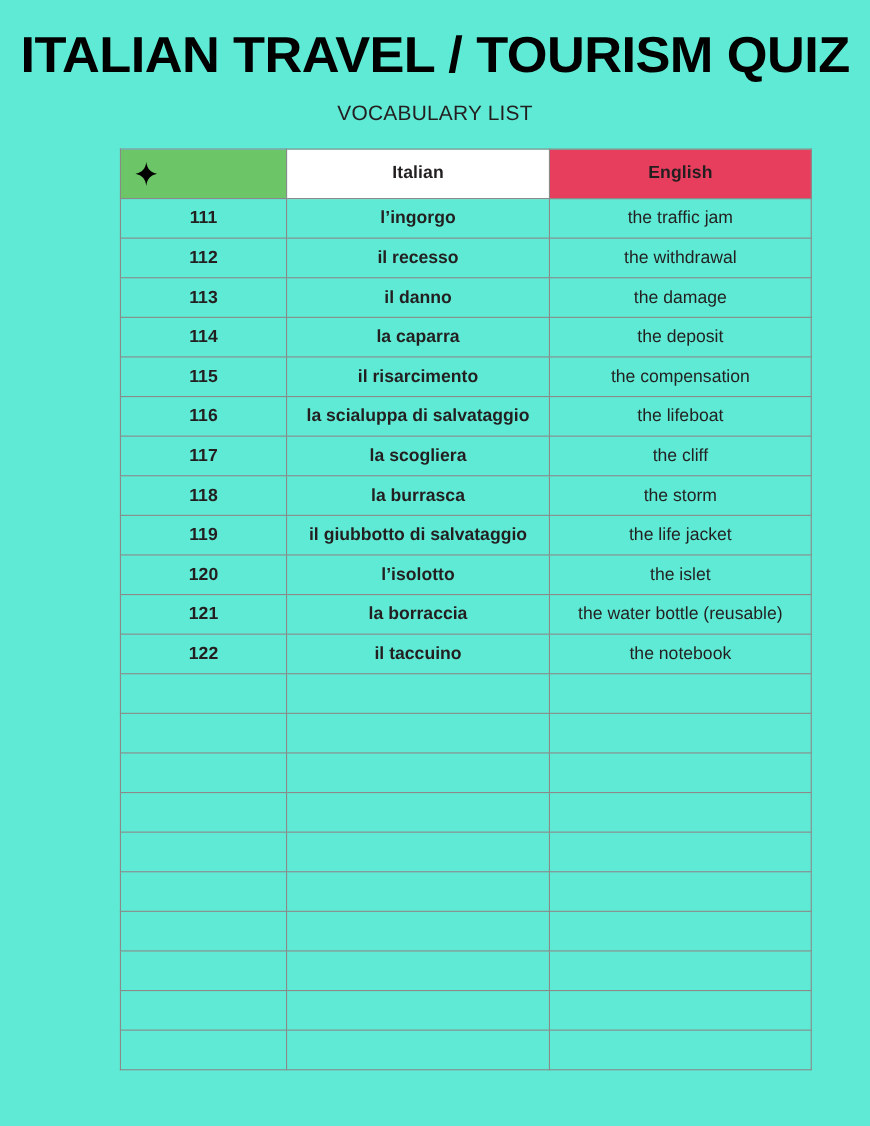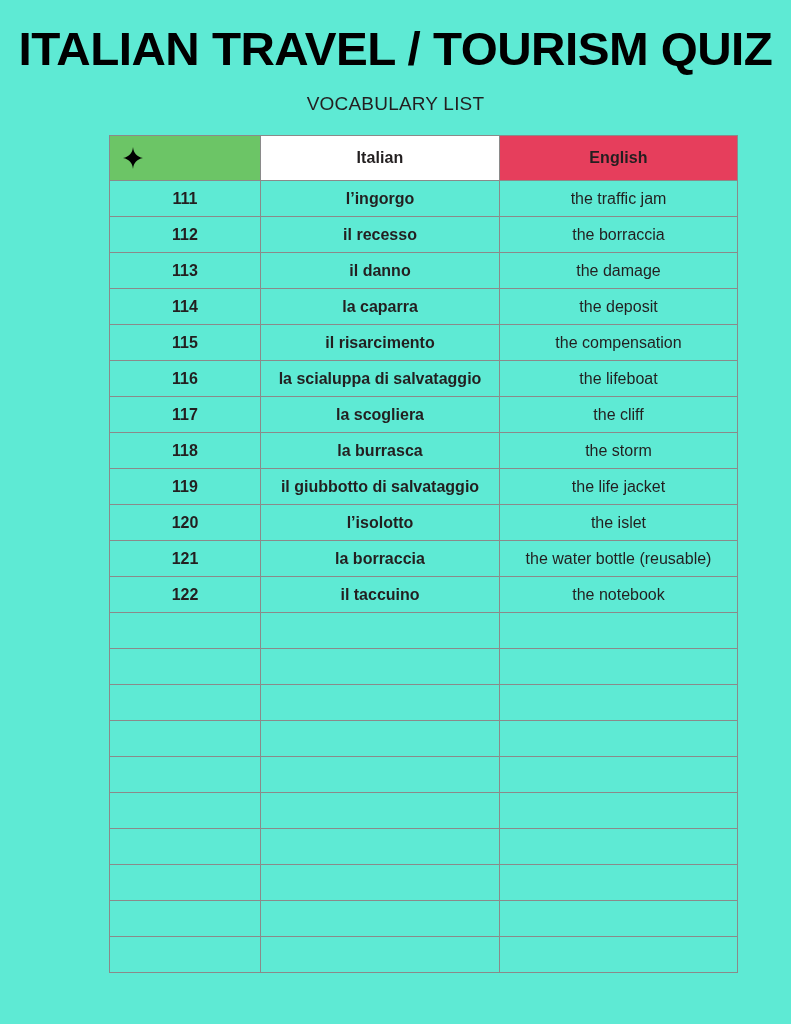--- a/index.html
+++ b/index.html
@@ -166,21 +166,21 @@
       </thead>
       <tbody id="vocab-body">
           <tr class="row">
             <td class="c-num-cell">111</td>
             <td class="c-ita-cell">l’ingorgo</td>
             <td class="c-eng-cell">the traffic jam</td>
           </tr>
           <tr class="row">
             <td class="c-num-cell">112</td>
             <td class="c-ita-cell">il recesso</td>
-            <td class="c-eng-cell">the borraccia</td>
+            <td class="c-eng-cell">the withdrawal</td>
           </tr>
           <tr class="row">
             <td class="c-num-cell">113</td>
             <td class="c-ita-cell">il danno</td>
             <td class="c-eng-cell">the damage</td>
           </tr>
           <tr class="row">
             <td class="c-num-cell">114</td>
             <td class="c-ita-cell">la caparra</td>
             <td class="c-eng-cell">the deposit</td>

